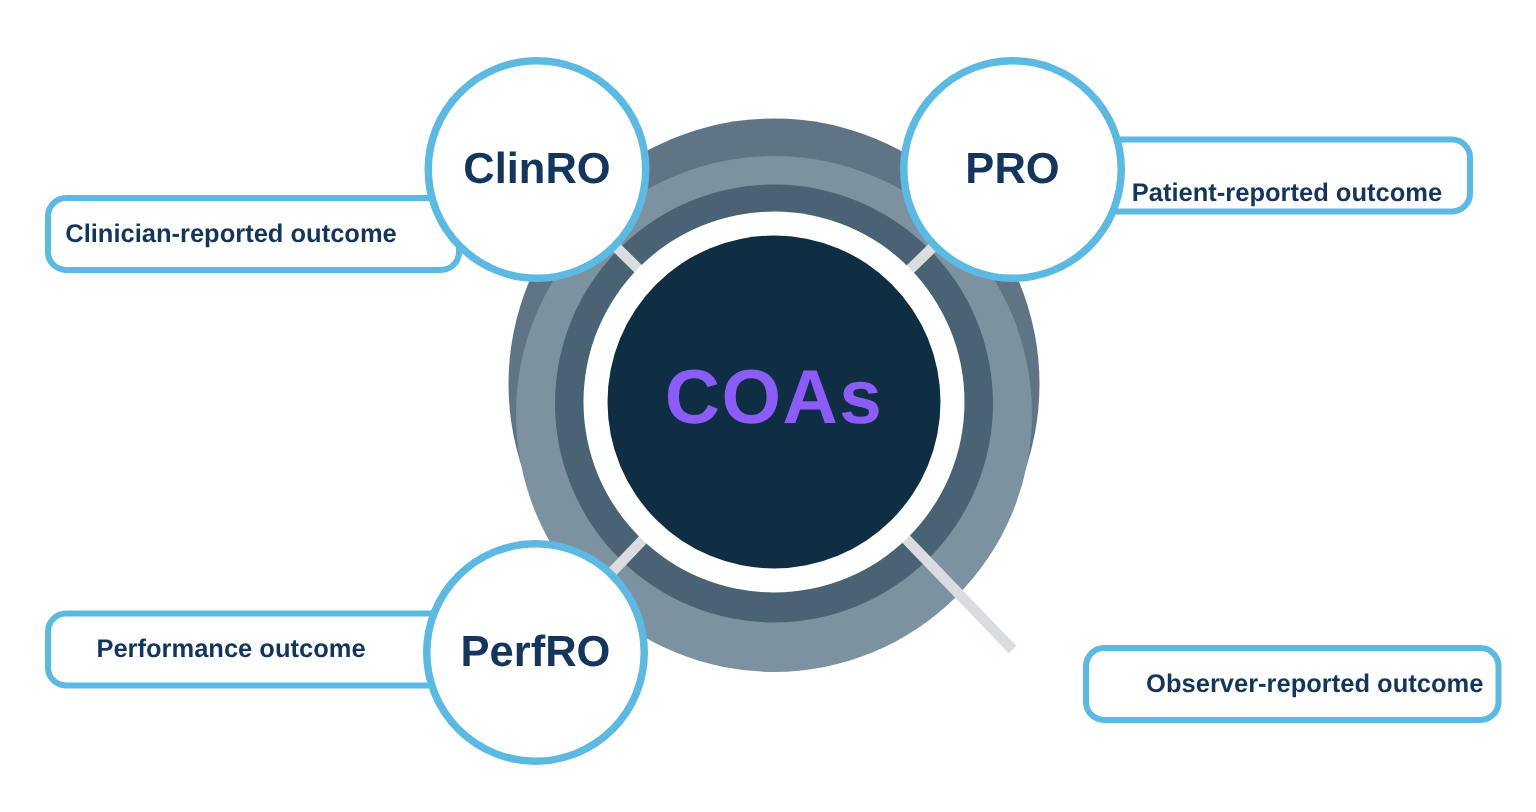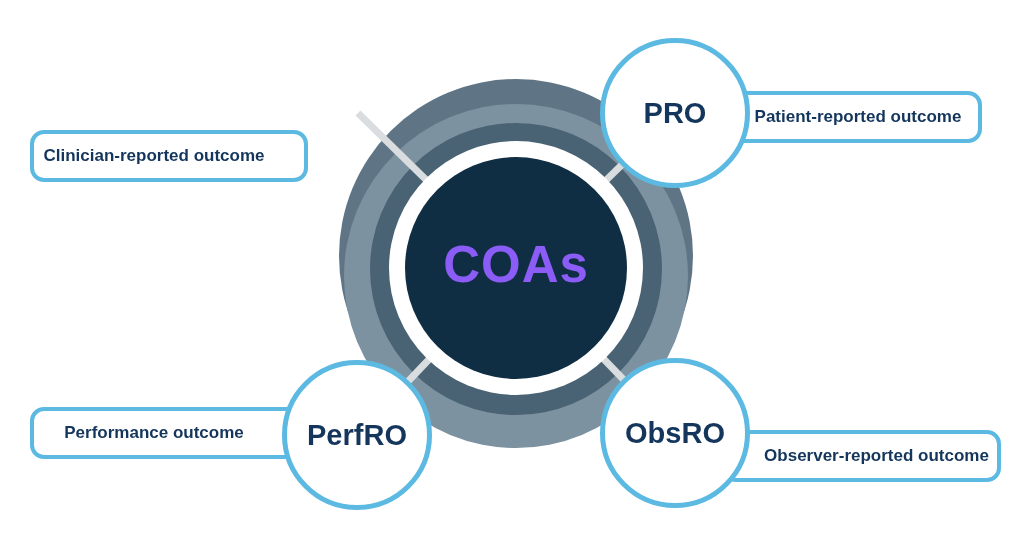--- a/index.html
+++ b/index.html
@@ -44,21 +44,21 @@
     display: flex;
     align-items: center;
     justify-content: center;
     font-size: 17px;
     font-weight: 700;
     color: #14365c;
     z-index: 2;
     white-space: nowrap;
   }
   .pill-clinro  { left: 30px;  top: 91px;  width: 278px; padding-right: 30px; margin-top: 39px; }
-  .pill-pro     { left: 704px; top: 91px;  width: 278px; padding-left: 30px;  }
+  .pill-pro     { left: 704px; top: 91px;  width: 278px; padding-left: 30px; align-items: flex-end;  }
   .pill-perfro  { left: 30px;  top: 407px; width: 278px; padding-right: 30px; }
   .pill-obsro   { left: 722px; top: 430px; width: 279px; padding-left: 30px;  }
   .node-circle {
     position: absolute;
     box-sizing: border-box;
     width: 150px;
     height: 150px;
     background: #ffffff;
     border: 5px solid #5cb9e2;
     border-radius: 50%;
@@ -102,23 +102,23 @@
   <div class="pill pill-pro">
     <span>Patient-reported outcome</span>
   </div>
   <div class="pill pill-perfro">
     <span>Performance outcome</span>
   </div>
   <div class="pill pill-obsro">
     <span>Observer-reported outcome</span>
   </div>
 
+  <div class="node-circle node-clinro">
+    <span>ClinRO</span>
+  </div>
   <div class="node-circle node-perfro">
     <span>PerfRO</span>
   </div>
   <div class="node-circle node-pro">
     <span>PRO</span>
   </div>
-  <div class="node-circle node-obsro">
-    <span>ObsRO</span>
-  </div>
 
 </div>
 
 </body></html>

